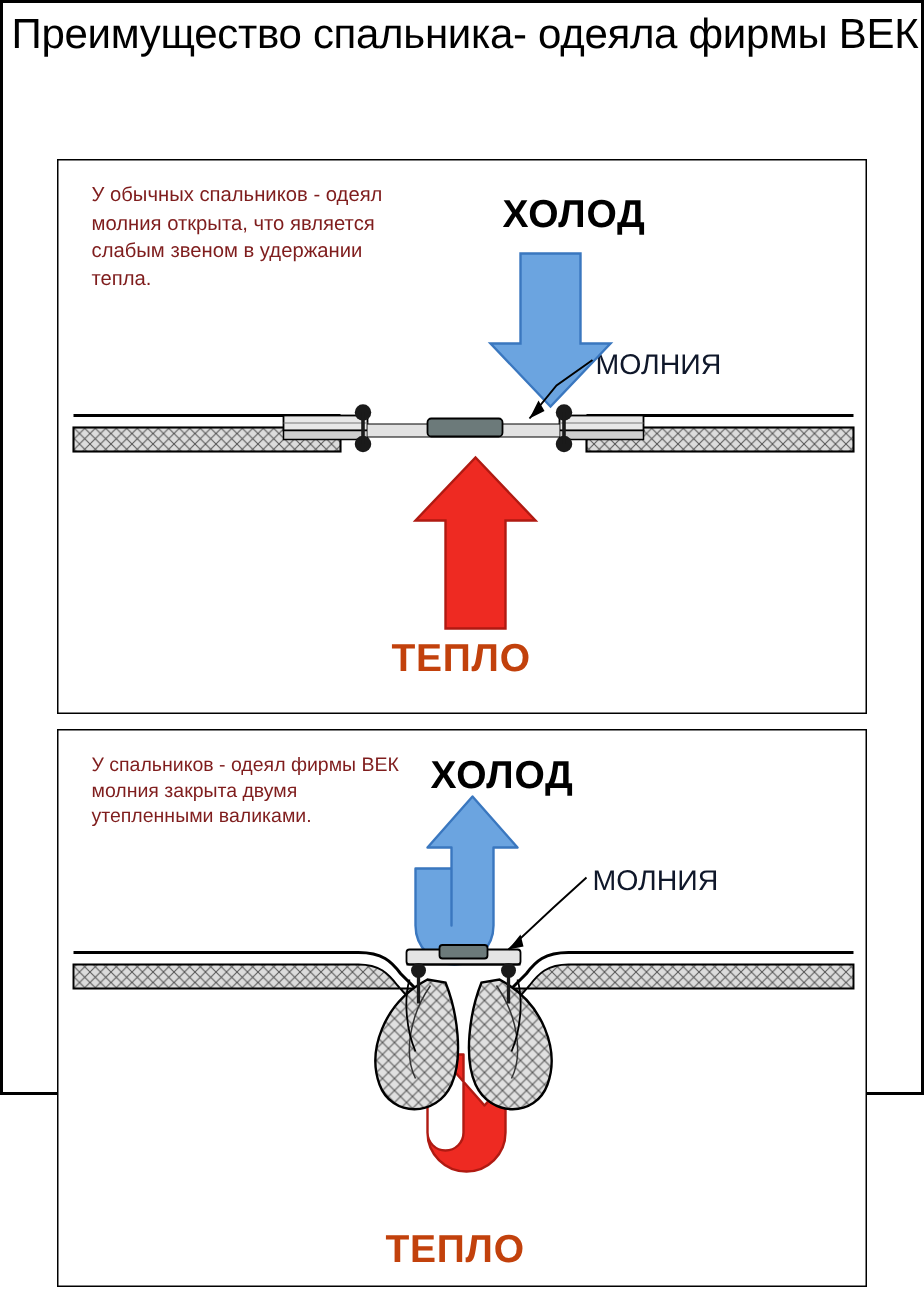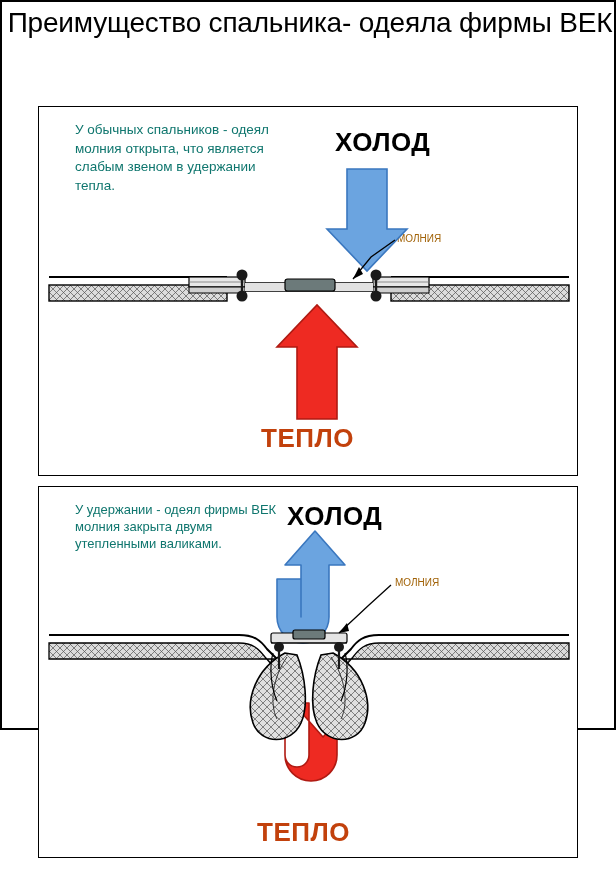--- a/index.html
+++ b/index.html
@@ -41,45 +41,44 @@
     box-sizing: border-box;
     background: #fff;
   }
   .panel-top { top: 104px; height: 370px; }
   .panel-bottom { top: 484px; height: 372px; }
 
   .caption {
     position: absolute;
     font-size: 13.5px;
     line-height: 18.5px;
-    color: #0f766e;
+    color: #7f1d1d;
     white-space: pre-line;
-    margin-left: 14px;
   }
   .cap-top { left: 22px; top: 14px; width: 210px; }
   .cap-bottom { left: 22px; top: 14px; width: 220px; font-size: 13px; line-height: 17px;}
 
   .cold-label {
     position: absolute;
     font-size: 26px;
     font-weight: bold;
     color: #000000;
     letter-spacing: 0.5px;
   }
   .heat-label {
     position: absolute;
     font-size: 26px;
     font-weight: bold;
     color: #c2410c;
     letter-spacing: 0.5px;
   }
   .zip-label {
     position: absolute;
-    font-size: 10px;
-    color: #a16207;
+    font-size: 19px;
+    color: #0f172a;
   }
 
   svg { display: block; }
   .svg-layer {
     position: absolute;
     left: 0;
     top: 0;
   }
 </style>
 </head>
@@ -154,21 +153,21 @@
 
       <g>
         <polyline points="356,133 332,150 314,172" fill="none" stroke="#000" stroke-width="1.3"></polyline>
         <path d="M314,172 L320,160 L324,167 Z" fill="#000"></path>
       </g>
     </svg>
   </div>
 
   <div class="panel panel-bottom">
 
-    <div class="caption cap-bottom">У удержании - одеял фирмы ВЕК молния закрыта двумя утепленными валиками.</div>
+    <div class="caption cap-bottom">У спальников - одеял фирмы ВЕК молния закрыта двумя утепленными валиками.</div>
 
     <div class="cold-label" style="left:248px; top:14px;">ХОЛОД</div>
     <div class="heat-label" style="left:218px; top:330px;">ТЕПЛО</div>
     <div class="zip-label" style="left:356px; top:90px;">МОЛНИЯ</div>
 
     <svg class="svg-layer" width="540" height="372" viewBox="0 0 540 372">
       <defs>
         <pattern id="mesh3" width="7" height="7" patternUnits="userSpaceOnUse">
           <rect width="7" height="7" fill="#dcdcdc"></rect>
           <path d="M0,0 L7,7 M7,0 L0,7" stroke="#555" stroke-width="0.7"></path>

